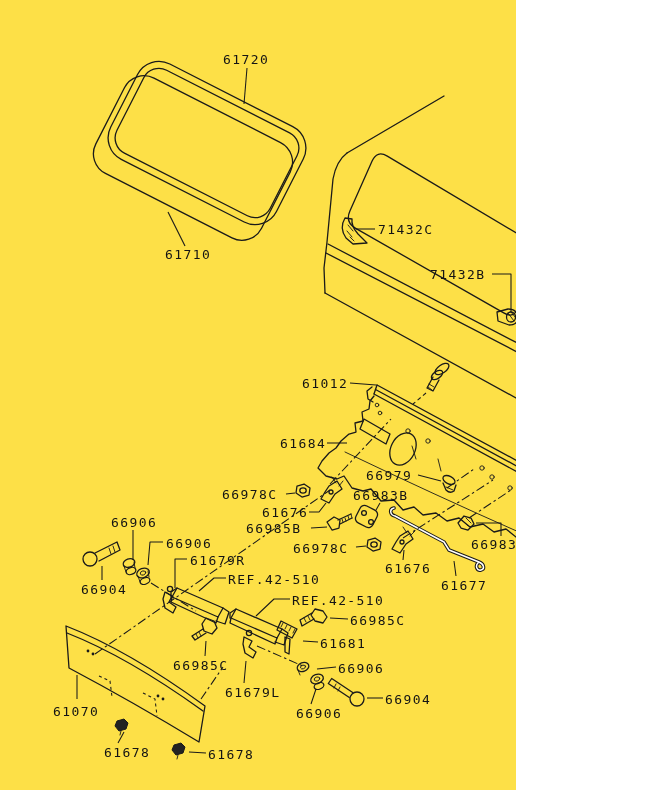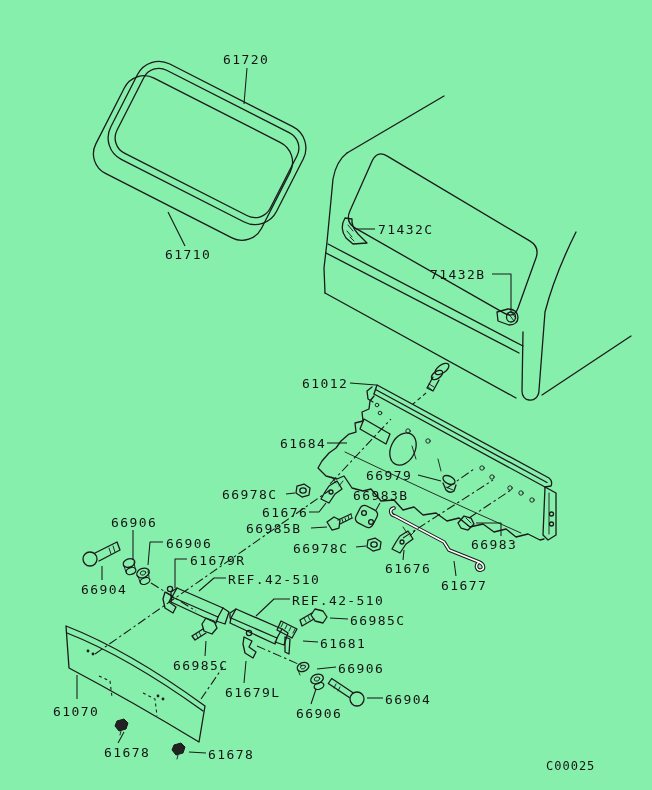--- a/index.html
+++ b/index.html
@@ -1,16 +1,16 @@
 <!DOCTYPE html>
 <html><head>
 <meta charset="utf-8">
 <style>
   html,body{margin:0;padding:0;background:#ffffff;}
-  .stage{position:relative;width:652px;height:790px;background:#86efac;overflow:hidden;}
+  .stage{position:relative;width:516px;height:790px;background:#fde047;overflow:hidden;}
   svg{display:block;}
   .ln{fill:none;stroke:#1a1a1a;stroke-width:1.3;stroke-linejoin:round;stroke-linecap:round;}
   .thin{fill:none;stroke:#1a1a1a;stroke-width:0.9;stroke-linejoin:round;stroke-linecap:round;}
   .dashdot{fill:none;stroke:#1a1a1a;stroke-width:1.05;stroke-dasharray:9 3 2.5 3;}
   .dash2{fill:none;stroke:#1a1a1a;stroke-width:1.05;stroke-dasharray:4 3;}
   .dash3{fill:none;stroke:#1a1a1a;stroke-width:1.05;stroke-dasharray:3 3;}
   .leader{fill:none;stroke:#1a1a1a;stroke-width:1.05;stroke-linejoin:round;}
   .rod-edge{fill:none;stroke:#1a1a1a;stroke-width:3.6;stroke-linejoin:round;stroke-linecap:round;}
   .rod-core{fill:none;stroke:#ffffff;stroke-width:1.5;stroke-linejoin:round;stroke-linecap:round;}
   .dot{fill:#1a1a1a;stroke:none;}

